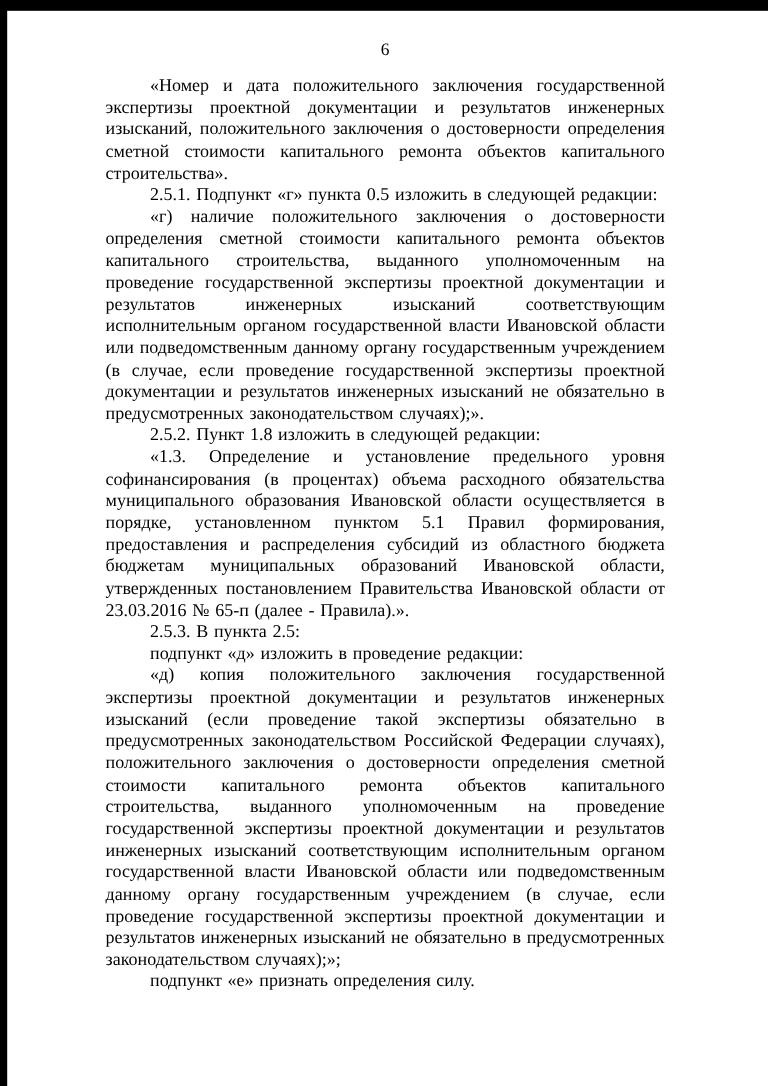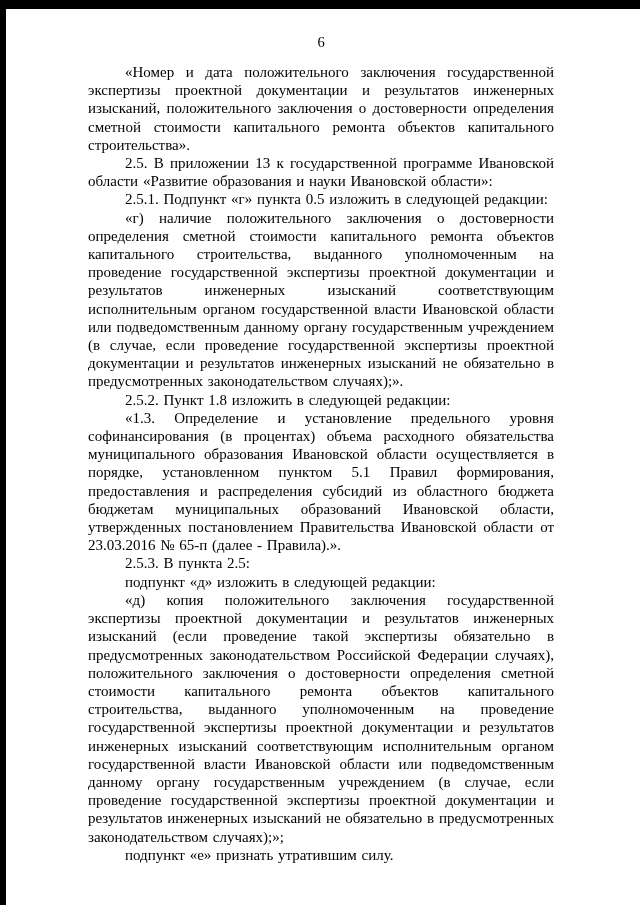--- a/index.html
+++ b/index.html
@@ -62,23 +62,22 @@
 <body>
 
 <div class="page">
   <div class="edge-top"></div>
   <div class="edge-left"></div>
 
   <div class="page-number">6</div>
 
   <div class="doc-body">
     <p>«Номер и дата положительного заключения государственной экспертизы проектной документации и результатов инженерных изысканий, положительного заключения о достоверности определения сметной стоимости капитального ремонта объектов капитального строительства».</p>
-    <p>2.5. В приложении 13 к государственной программе Ивановской области «Развитие образования и науки Ивановской области»:</p>
     <p>2.5.1. Подпункт «г» пункта 0.5 изложить в следующей редакции:</p>
     <p>«г) наличие положительного заключения о достоверности определения сметной стоимости капитального ремонта объектов капитального строительства, выданного уполномоченным на проведение государственной экспертизы проектной документации и результатов инженерных изысканий соответствующим исполнительным органом государственной власти Ивановской области или подведомственным данному органу государственным учреждением (в случае, если проведение государственной экспертизы проектной документации и результатов инженерных изысканий не обязательно в предусмотренных законодательством случаях);».</p>
     <p>2.5.2. Пункт 1.8 изложить в следующей редакции:</p>
     <p>«1.3. Определение и установление предельного уровня софинансирования (в процентах) объема расходного обязательства муниципального образования Ивановской области осуществляется в порядке, установленном пунктом 5.1 Правил формирования, предоставления и распределения субсидий из областного бюджета бюджетам муниципальных образований Ивановской области, утвержденных постановлением Правительства Ивановской области от 23.03.2016 № 65-п (далее - Правила).».</p>
     <p>2.5.3. В пункта 2.5:</p>
-    <p>подпункт «д» изложить в следующей редакции:</p>
+    <p>подпункт «д» изложить в проведение редакции:</p>
     <p>«д) копия положительного заключения государственной экспертизы проектной документации и результатов инженерных изысканий (если проведение такой экспертизы обязательно в предусмотренных законодательством Российской Федерации случаях), положительного заключения о достоверности определения сметной стоимости капитального ремонта объектов капитального строительства, выданного уполномоченным на проведение государственной экспертизы проектной документации и результатов инженерных изысканий соответствующим исполнительным органом государственной власти Ивановской области или подведомственным данному органу государственным учреждением (в случае, если проведение государственной экспертизы проектной документации и результатов инженерных изысканий не обязательно в предусмотренных законодательством случаях);»;</p>
-    <p>подпункт «е» признать утратившим силу.</p>
+    <p>подпункт «е» признать определения силу.</p>
   </div>
 </div>
 
 </body></html>

